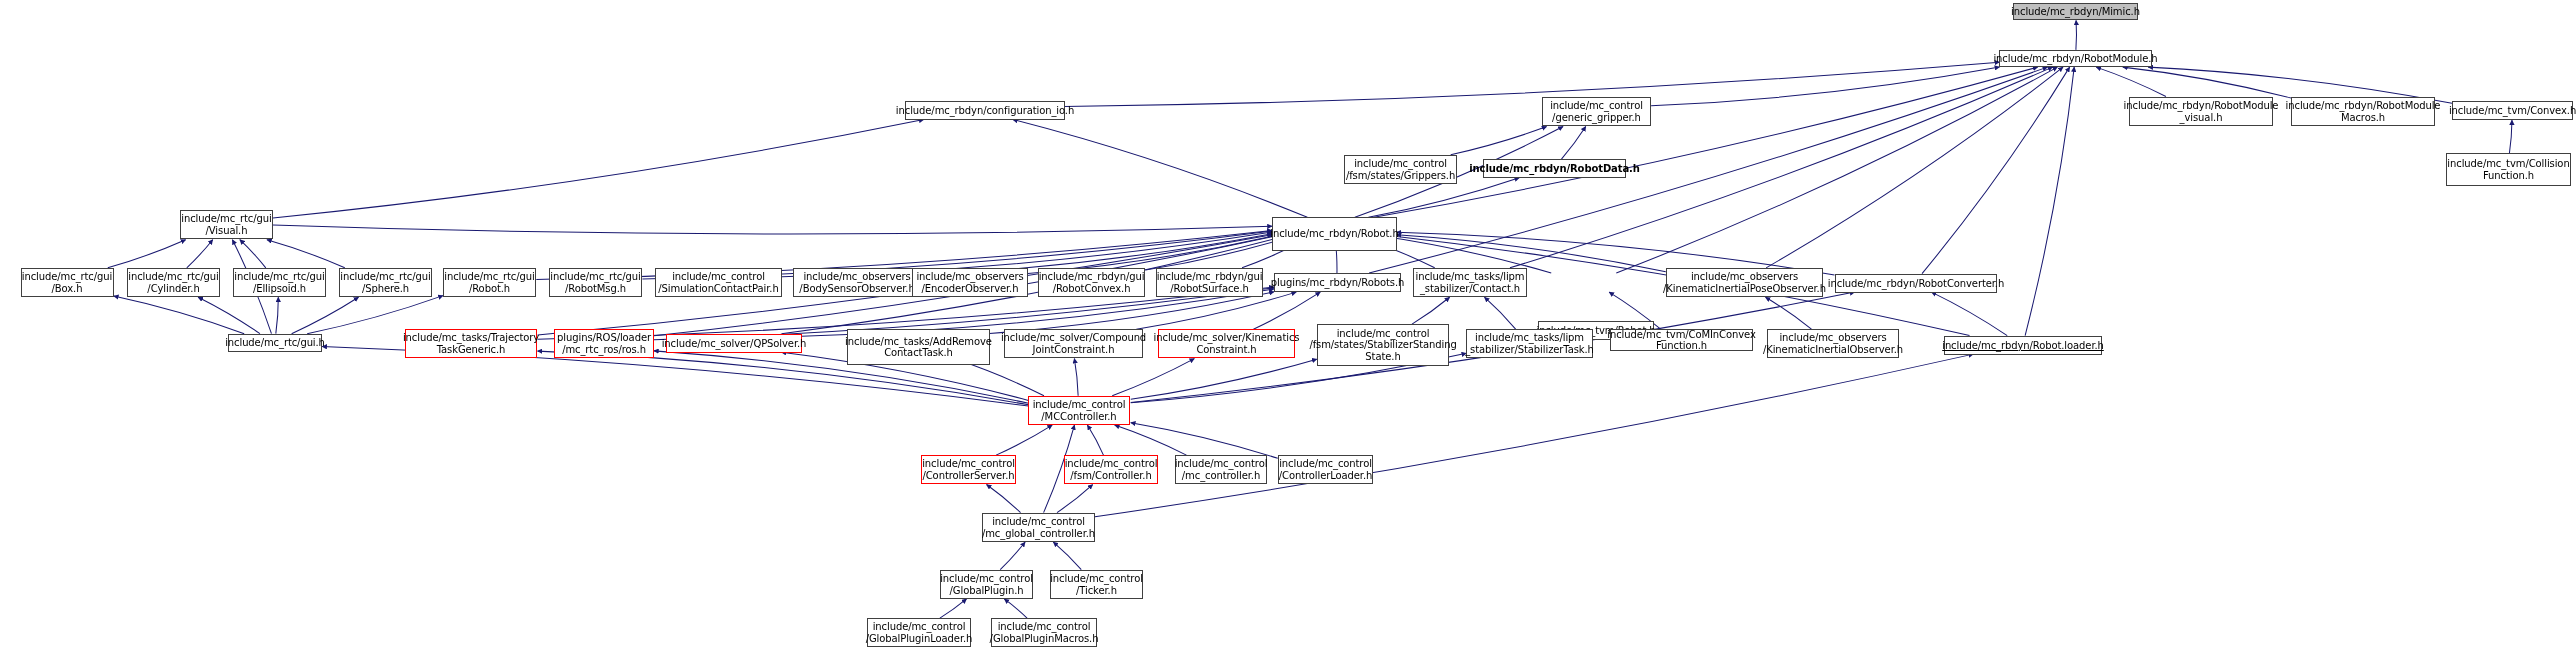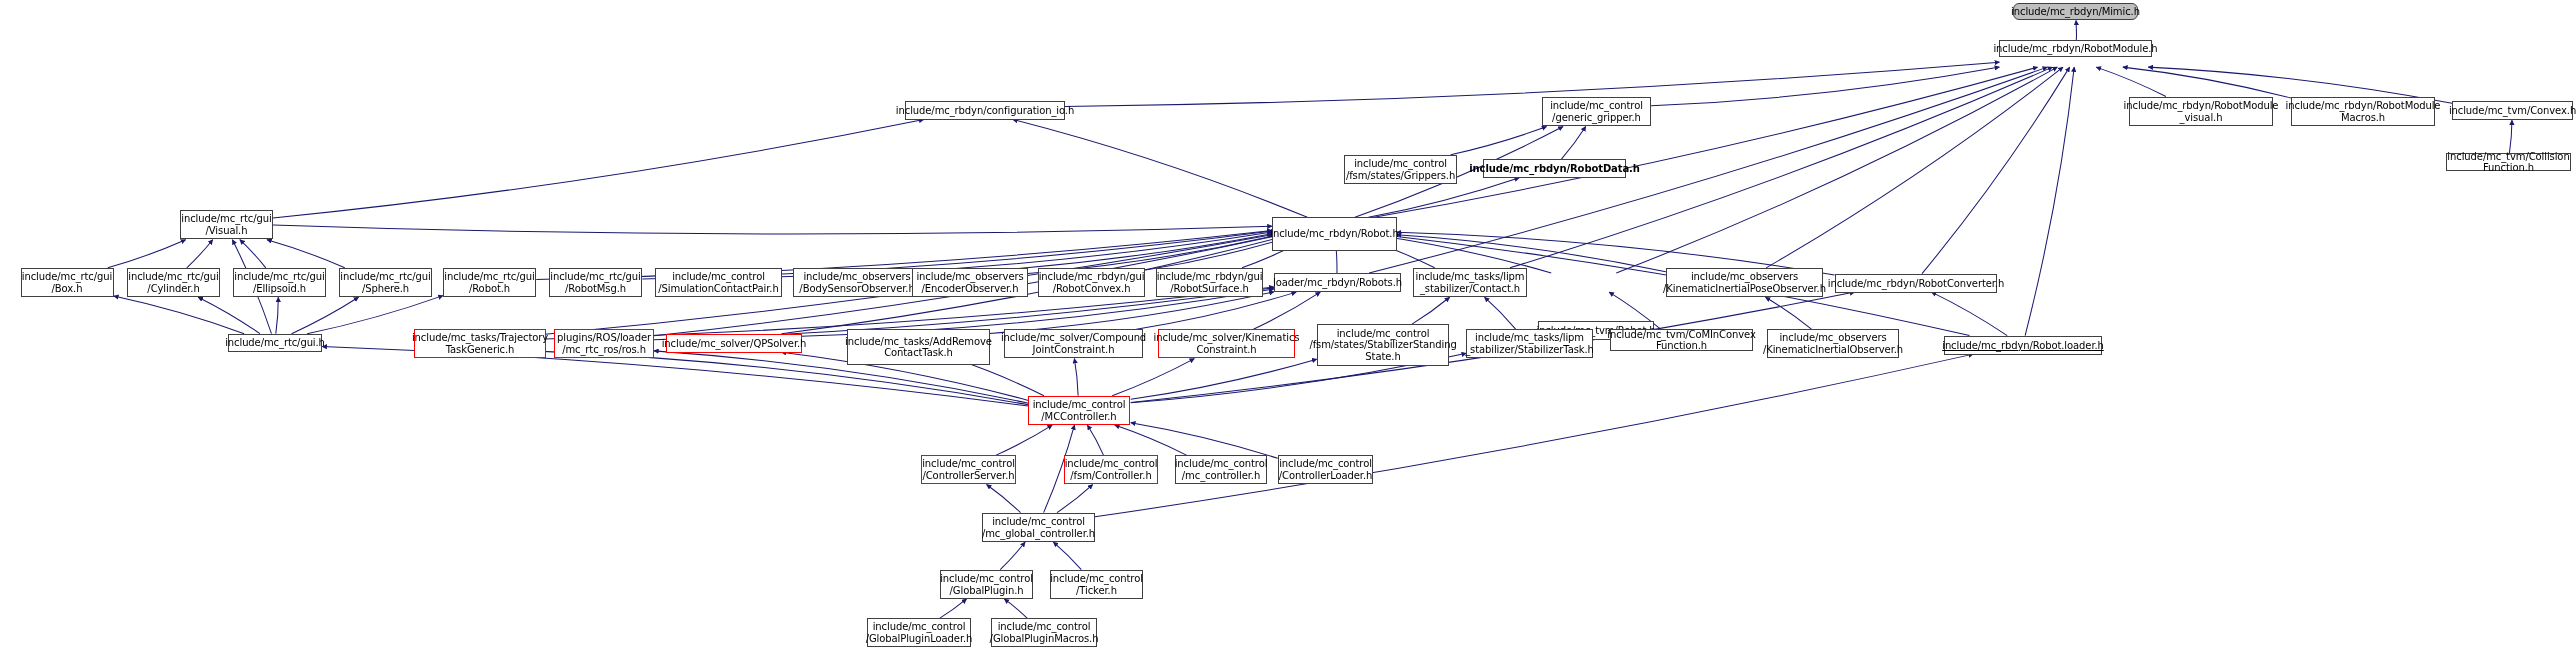--- a/index.html
+++ b/index.html
@@ -126,28 +126,28 @@
         <path d="M 1632.6 802.0 Q 1661.5 735.2 1680.9 665.0" fill="none" stroke="#191970" stroke-width="1.6" marker-end="url(#arr)"></path>
         <path d="M 1596.6 802.0 Q 1571.5 778.1 1543.4 758.0" fill="none" stroke="#191970" stroke-width="1.6" marker-end="url(#arr)"></path>
         <path d="M 1653.6 802.0 Q 1683.0 782.0 1709.4 758.0" fill="none" stroke="#191970" stroke-width="1.6" marker-end="url(#arr)"></path>
         <path d="M 1713.0 808.6 Q 2404.9 706.9 3087.2 554.0" fill="none" stroke="#191970" stroke-width="1.6" marker-end="url(#arr)"></path>
         <path d="M 1564.8 891.0 Q 1585.8 870.9 1603.7 848.0" fill="none" stroke="#191970" stroke-width="1.6" marker-end="url(#arr)"></path>
         <path d="M 1691.6 891.0 Q 1671.3 868.0 1647.9 848.0" fill="none" stroke="#191970" stroke-width="1.6" marker-end="url(#arr)"></path>
         <path d="M 1470.4 967.0 Q 1492.3 953.5 1512.1 937.0" fill="none" stroke="#191970" stroke-width="1.6" marker-end="url(#arr)"></path>
         <path d="M 1606.8 967.0 Q 1590.0 950.8 1571.2 937.0" fill="none" stroke="#191970" stroke-width="1.6" marker-end="url(#arr)"></path>
       </g>
   </svg>
-<div class="node root" style="left: 2013px; top: 3.2px; width: 125px; height: 17px; border-radius: 6px;">include/mc_rbdyn/Mimic.h</div>
-    <div class="node thick" style="left: 1999px; top: 40px; width: 153px; height: 17px; text-align: right;">include/mc_rbdyn/RobotModule.h</div>
+<div class="node root" style="left: 2013px; top: 3.2px; width: 125px; height: 17px;">include/mc_rbdyn/Mimic.h</div>
+    <div class="node thick" style="left: 1999px; top: 50px; width: 153px; height: 17px; text-align: right;">include/mc_rbdyn/RobotModule.h</div>
     <div class="node" style="left: 2129px; top: 97px; width: 144px; height: 29px;">include/mc_rbdyn/RobotModule
 _visual.h</div>
     <div class="node" style="left: 2291px; top: 97px; width: 144px; height: 29px;">include/mc_rbdyn/RobotModule
 Macros.h</div>
     <div class="node thick" style="left: 2452px; top: 101px; width: 121px; height: 19px;">include/mc_tvm/Convex.h</div>
-    <div class="node" style="left: 2446px; top: 153px; width: 125px; height: 18px;">include/mc_tvm/Collision
+    <div class="node" style="left: 2446px; top: 153px; width: 125px; height: 33px;">include/mc_tvm/Collision
 Function.h</div>
     <div class="node" style="left: 905px; top: 101px; width: 160px; height: 18.5px;">include/mc_rbdyn/configuration_io.h</div>
     <div class="node" style="left: 1542px; top: 97px; width: 109px; height: 29px;">include/mc_control
 /generic_gripper.h</div>
     <div class="node" style="left: 1344px; top: 155px; width: 113px; height: 29px;">include/mc_control
 /fsm/states/Grippers.h</div>
     <div class="node thick" style="left: 1483px; top: 159px; width: 143px; height: 18.5px; font-weight: bold;">include/mc_rbdyn/RobotData.h</div>
     <div class="node" style="left: 1272px; top: 217px; width: 125px; height: 34px;">include/mc_rbdyn/Robot.h</div>
     <div class="node thick" style="left: 180px; top: 210px; width: 93px; height: 29px;">include/mc_rtc/gui
 /Visual.h</div>
@@ -166,30 +166,30 @@
     <div class="node" style="left: 655px; top: 268px; width: 127px; height: 29px;">include/mc_control
 /SimulationContactPair.h</div>
     <div class="node" style="left: 793px; top: 268px; width: 128px; height: 29px;">include/mc_observers
 /BodySensorObserver.h</div>
     <div class="node" style="left: 912px; top: 268px; width: 116px; height: 29px;">include/mc_observers
 /EncoderObserver.h</div>
     <div class="node" style="left: 1038px; top: 268px; width: 107px; height: 29px;">include/mc_rbdyn/gui
 /RobotConvex.h</div>
     <div class="node" style="left: 1156px; top: 268px; width: 107px; height: 29px;">include/mc_rbdyn/gui
 /RobotSurface.h</div>
-    <div class="node thick" style="left: 1274px; top: 273px; width: 127px; height: 19px;">loader/mc_rbdyn/Robots.h</div>
+    <div class="node thick" style="left: 1274px; top: 273px; width: 127px; height: 19px;">plugins/mc_rbdyn/Robots.h</div>
     <div class="node thick" style="left: 1413px; top: 268px; width: 114px; height: 29px;">include/mc_tasks/lipm
 _stabilizer/Contact.h</div>
     <div class="node thick" style="left: 1538px; top: 273px; width: 116px; height: 19px; margin-top: 48px;">include/mc_tvm/Robot.h</div>
     <div class="node thick" style="left: 1666px; top: 268px; width: 157px; height: 29px;">include/mc_observers
 /KinematicInertialPoseObserver.h</div>
     <div class="node thick" style="left: 1835px; top: 274px; width: 162px; height: 18.5px;">include/mc_rbdyn/RobotConverter.h</div>
     <div class="node thick" style="left: 1944px; top: 336px; width: 158px; height: 18.5px; text-decoration: underline;">include/mc_rbdyn/Robot.loader.h</div>
     <div class="node thick" style="left: 228px; top: 334px; width: 94px; height: 18px;">include/mc_rtc/gui.h</div>
-    <div class="node red" style="left: 405px; top: 329px; width: 132px; height: 29px; margin-left: 9px;">include/mc_tasks/Trajectory
+    <div class="node red" style="left: 405px; top: 329px; width: 132px; height: 29px;">include/mc_tasks/Trajectory
 TaskGeneric.h</div>
     <div class="node red" style="left: 554px; top: 329px; width: 100px; height: 29px;">plugins/ROS/loader
 /mc_rtc_ros/ros.h</div>
     <div class="node red" style="left: 666px; top: 334px; width: 136px; height: 18.5px;">include/mc_solver/QPSolver.h</div>
     <div class="node thick" style="left: 847px; top: 329px; width: 143px; height: 36px;">include/mc_tasks/AddRemove
 ContactTask.h</div>
     <div class="node thick" style="left: 1004px; top: 329px; width: 139px; height: 29px;">include/mc_solver/Compound
 JointConstraint.h</div>
     <div class="node red" style="left: 1158px; top: 329px; width: 137px; height: 29px;">include/mc_solver/Kinematics
 Constraint.h</div>

